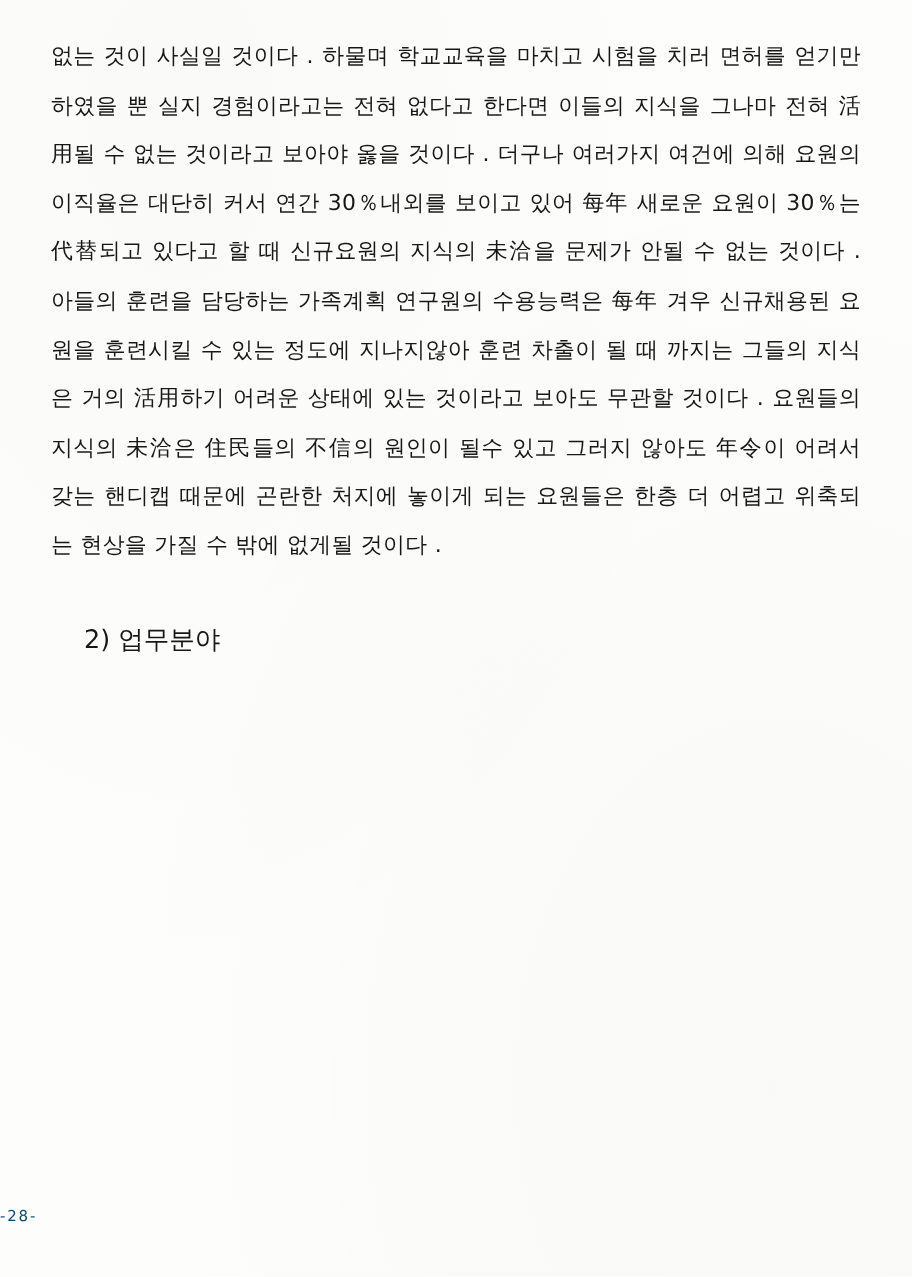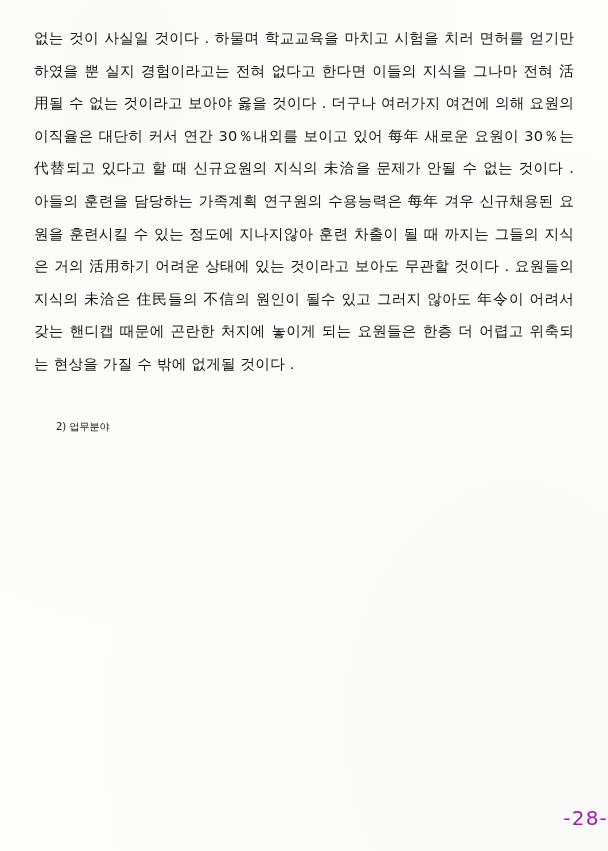--- a/index.html
+++ b/index.html
@@ -51,34 +51,34 @@
     font-family: "DejaVu Sans", sans-serif;
   }
   p.para.indent {
     text-indent: 22px;
   }
   .gap {
     height: 30px;
   }
   .section-head {
     margin: 0;
-    font-size: 10px;
+    font-size: 17px;
     line-height: 32.6px;
     text-indent: 22px;
     color: #171717;
   }
   .page-number {
     position: absolute;
     left: 0;
     right: 0;
     top: 806px;
-    text-align: right;
-    font-size: 20px;
+    text-align: left;
+    font-size: 10px;
     letter-spacing: 1.2px;
-    color: #a21caf;
+    color: #0c4a6e;
     font-family: "DejaVu Sans", sans-serif;
   }
 </style>
 </head>
 <body>
 
 <div class="page">
 
   <div class="body-text">
 

